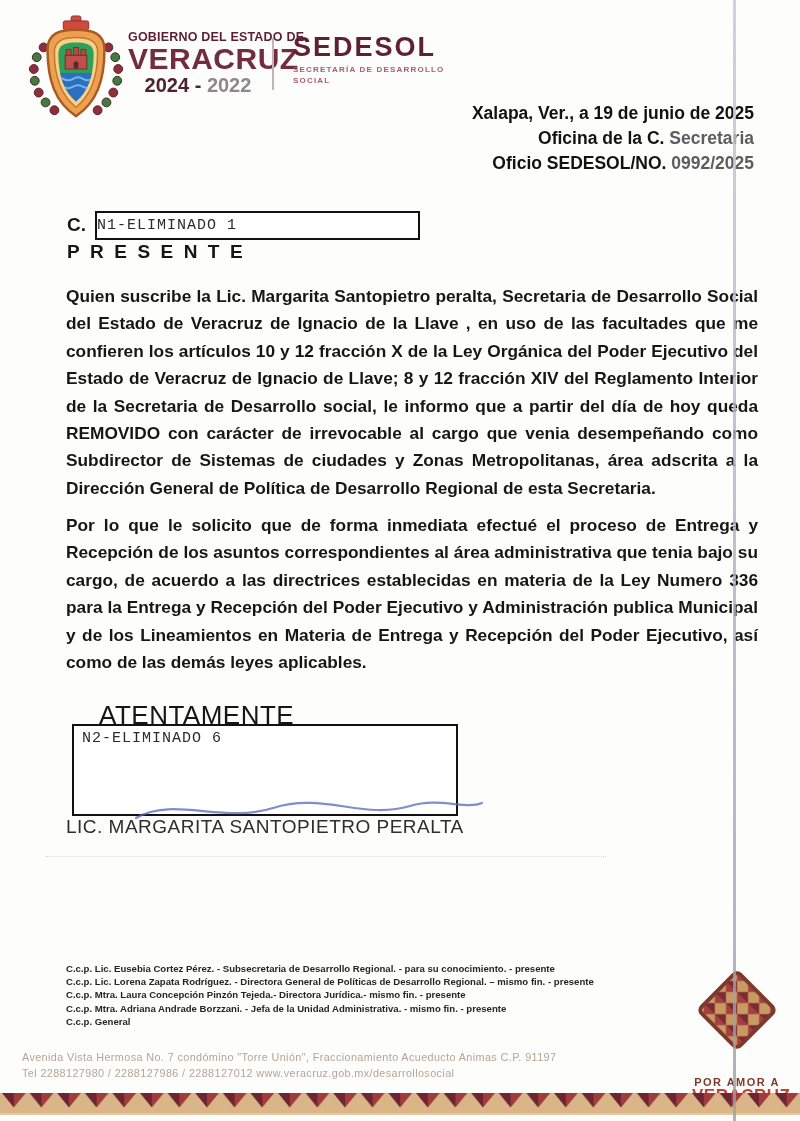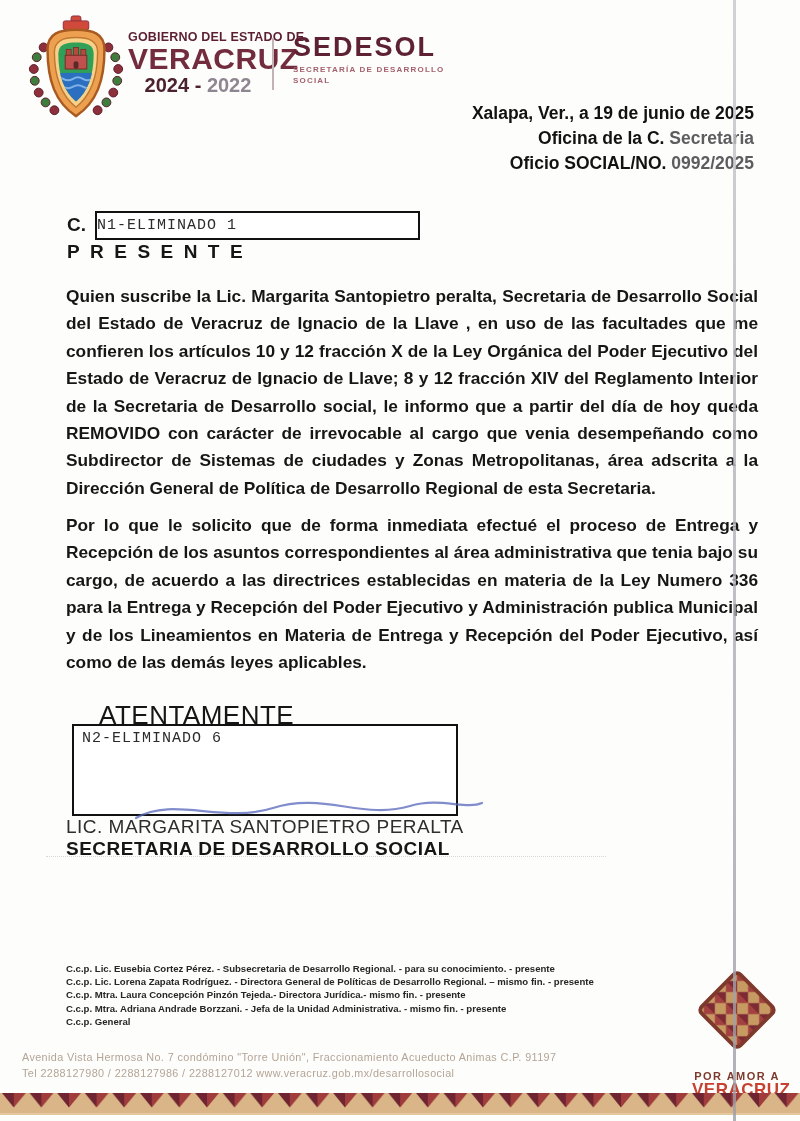--- a/index.html
+++ b/index.html
@@ -38,21 +38,21 @@
     font-family:"Liberation Mono","DejaVu Sans Mono",monospace;font-size:15px;color:#2b2b2b;
     padding:4px 0 0 8px;letter-spacing:1px;box-sizing:border-box;}
   .sig-stroke{left:128px;top:786px;pointer-events:none;}
   .sig-name{left:66px;top:815px;font-size:19px;font-weight:400;letter-spacing:.5px;line-height:23px;color:#2e2e2e;white-space:nowrap;}
   .sig-title{left:66px;top:838px;font-size:19px;font-weight:800;letter-spacing:.5px;color:#161616;white-space:nowrap;}
   
   .ccp{left:66px;top:962px;font-size:9.6px;font-weight:700;line-height:13.2px;color:#262626;white-space:nowrap;}
   
   .addr{left:22px;top:1049px;font-size:10.8px;font-weight:400;line-height:16px;color:#b4a496;letter-spacing:.4px;white-space:nowrap;}
   .amor-logo{left:692px;top:966px;width:90px;text-align:center;}
-  .amor-line1{font-size:11px;font-weight:800;color:#7d3a2c;letter-spacing:1.5px;margin-top:12px;white-space:nowrap;}
+  .amor-line1{font-size:11px;font-weight:800;color:#7d3a2c;letter-spacing:1.5px;margin-top:18px;white-space:nowrap;}
   .amor-line2{font-size:17px;font-weight:800;color:#c8402f;letter-spacing:.5px;margin-top:-2px;white-space:nowrap;}
   .zigzag{left:0;top:1090px;}
   .scan-line{left:733px;top:0;width:3px;height:1121px;
     background:linear-gradient(#c6c6cc 0%,#b4b4bb 40%,#9d9da6 100%);opacity:.8;z-index:50;}
   .speck-line{left:46px;top:856px;width:560px;height:1px;border-top:1px dotted #c9c9c9;opacity:.7;}
 </style>
 </head>
 <body>
 
 <div class="page">
@@ -111,37 +111,36 @@
     <div class="sedesol-word">SEDESOL</div>
     <div class="sedesol-sub">
       <div>SECRETARÍA DE DESARROLLO</div>
       <div>SOCIAL</div>
     </div>
   </div>
 
   <div class="abs date-block">
     <div>Xalapa, Ver., a 19 de junio de 2025</div>
     <div><span>Oficina de la C. </span><span class="muted">Secretaria</span></div>
-    <div><span>Oficio SOCIAL/NO. </span><span class="muted">0992/2025</span></div>
+    <div><span>Oficio SEDESOL/NO. </span><span class="muted">0992/2025</span></div>
   </div>
 
   <div class="abs salutation">C.</div>
   <div class="abs redact1">N1-ELIMINADO 1</div>
   <div class="abs presente">PRESENTE</div>
 
   <div class="abs para para1">Quien suscribe la Lic. Margarita Santopietro peralta, Secretaria de Desarrollo Social del Estado de Veracruz de Ignacio de la Llave , en uso de las facultades que me confieren los artículos 10 y 12 fracción X de la Ley Orgánica del Poder Ejecutivo del Estado de Veracruz de Ignacio de Llave; 8 y 12 fracción XIV del Reglamento Interior de la Secretaria de Desarrollo social, le informo que a partir del día de hoy queda REMOVIDO con carácter de irrevocable al cargo que venia desempeñando como Subdirector de Sistemas de ciudades y Zonas Metropolitanas, área adscrita a la Dirección General de Política de Desarrollo Regional de esta Secretaria.</div>
   <div class="abs para para2">Por lo que le solicito que de forma inmediata efectué el proceso de Entrega y Recepción de los asuntos correspondientes al área administrativa que tenia bajo su cargo, de acuerdo a las directrices establecidas en materia de la Ley Numero 336 para la Entrega y Recepción del Poder Ejecutivo y Administración publica Municipal y de los Lineamientos en Materia de Entrega y Recepción del Poder Ejecutivo, así como de las demás leyes aplicables.</div>
 
   <div class="abs closing">ATENTAMENTE</div>
   <div class="abs redact2">N2-ELIMINADO 6</div>
   <svg class="abs sig-stroke" width="360" height="50" viewBox="0 0 360 50">
     <path d="M8,32 C45,10 95,38 145,22 C195,6 235,34 282,20 C312,11 338,24 354,17" stroke="#5566bb" stroke-width="2.2" fill="none" opacity="0.75" stroke-linecap="round"></path>
   </svg>
   <div class="abs sig-name">LIC. MARGARITA SANTOPIETRO PERALTA</div>
-  <div class="abs sig-title">SECRETARIA DE DESARROLLO SOCIAL</div>
 
   <div class="abs speck-line"></div>
 
   <div class="abs ccp">
     <div>C.c.p. Lic. Eusebia Cortez Pérez. - Subsecretaria de Desarrollo Regional. - para su conocimiento. - presente</div>
     <div>C.c.p. Lic. Lorena Zapata Rodríguez. - Directora General de Políticas de Desarrollo Regional. – mismo fin. - presente</div>
     <div>C.c.p. Mtra. Laura Concepción Pinzón Tejeda.- Directora Jurídica.- mismo fin. - presente</div>
     <div>C.c.p. Mtra. Adriana Andrade Borzzani. - Jefa de la Unidad Administrativa. - mismo fin. - presente</div>
     <div>C.c.p. General</div>
   </div>

